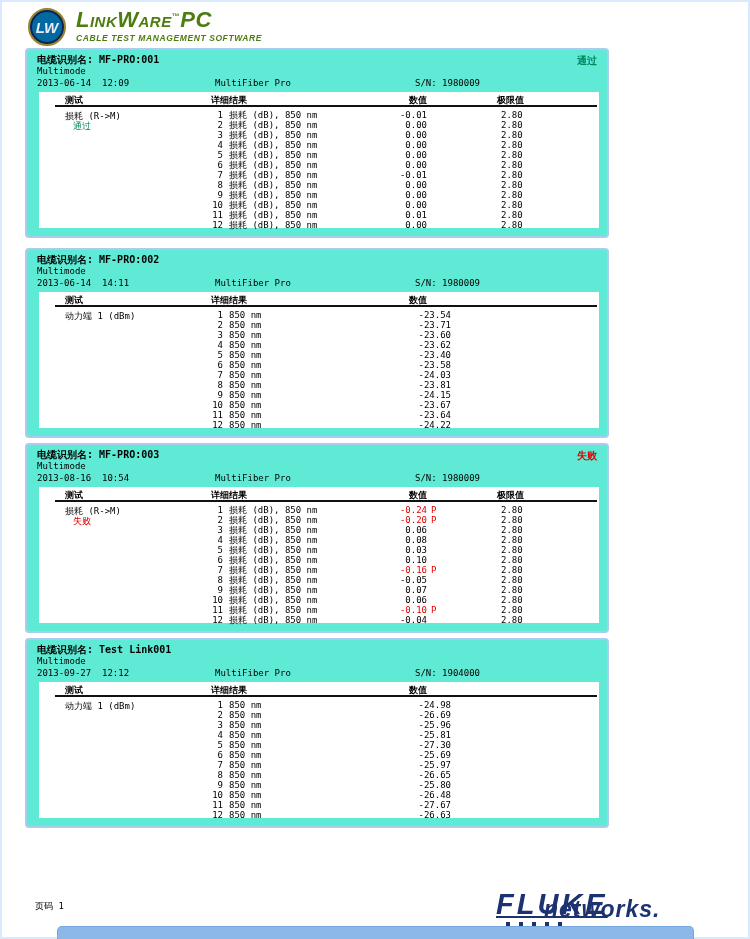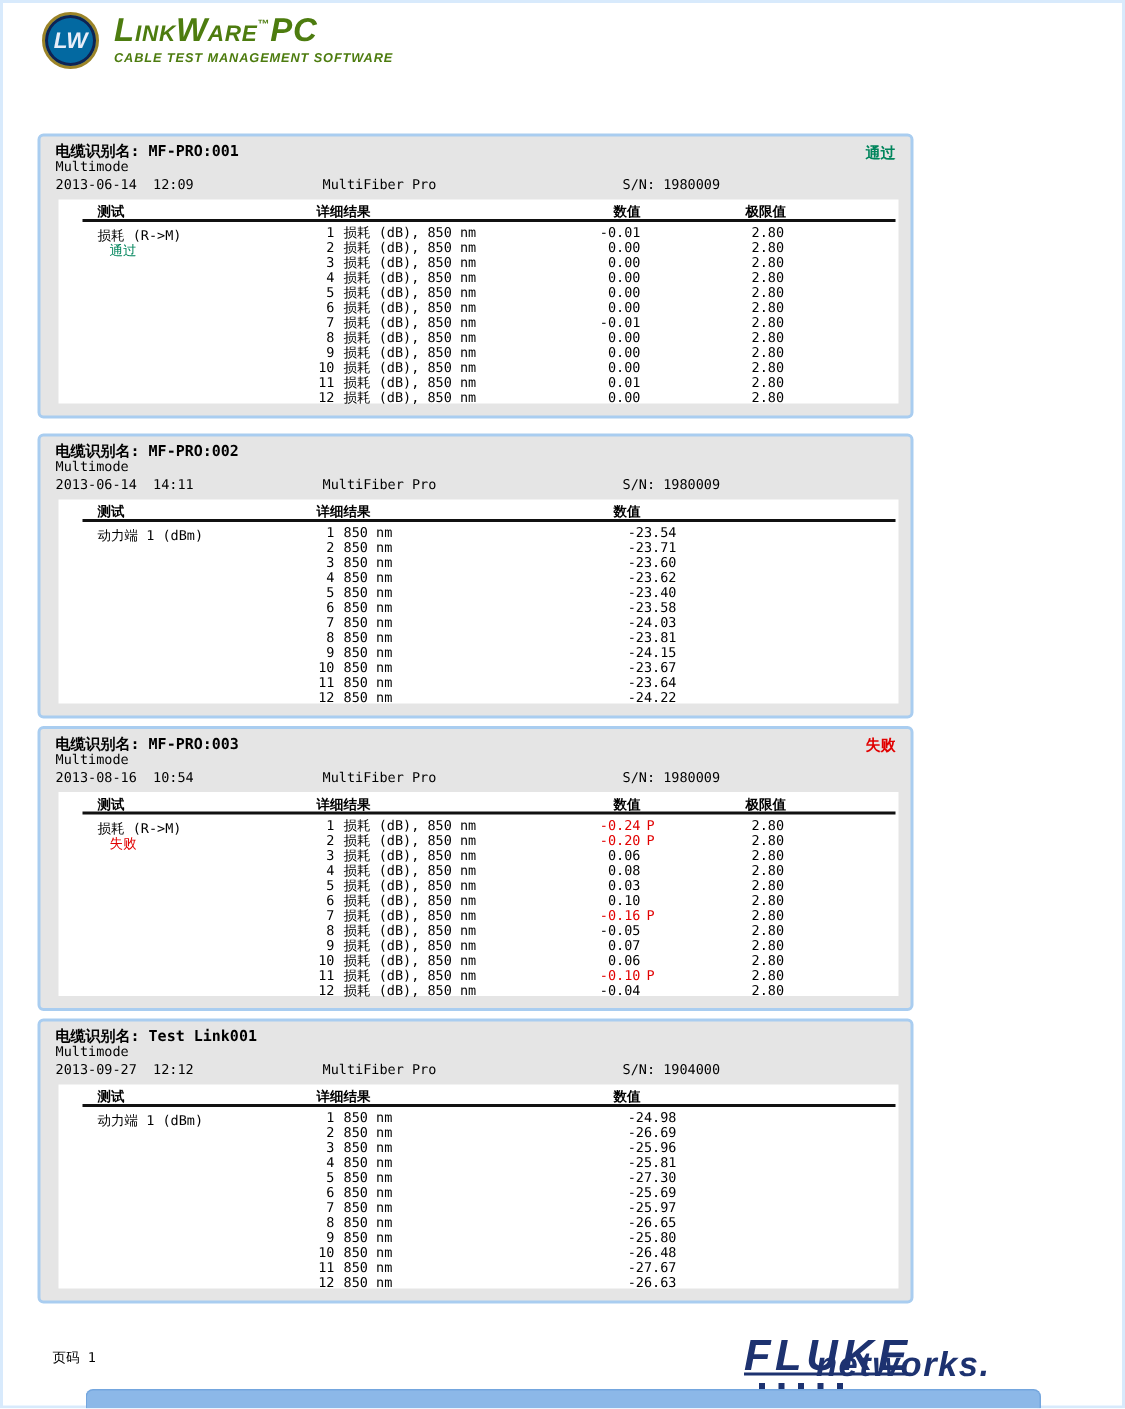--- a/index.html
+++ b/index.html
@@ -23,21 +23,21 @@
     display:flex; align-items:center; justify-content:center;
   }
   .lw-words { position:absolute; left:48px; top:1px; color:#4d7c0f; }
   .lw-title { font:italic bold 22px "Liberation Sans",sans-serif; font-variant:small-caps; letter-spacing:0.5px; line-height:24px; }
   .lw-tm { font:bold 8px "Liberation Sans",sans-serif; vertical-align:super; font-style:normal; }
   .lw-sub { font:italic bold 8.5px "Liberation Sans",sans-serif; letter-spacing:0.6px; margin-top:1px; }
 
   
   .report-box {
     position:absolute; left:25px; width:584px; height:190px;
-    background:#e5e5e5; border:2px solid #a9cdf0; border-radius:4px;margin-top:41px;
+    background:#5eead4; border:2px solid #a9cdf0; border-radius:4px;
   }
   .sec-title { position:absolute; left:10px; top:3px; font-size:10px; font-weight:bold; white-space:pre; }
   .sec-status { position:absolute; right:10px; top:4px; font-size:10px; font-weight:bold; }
   .sec-mode  { position:absolute; left:10px; top:16px; font-size:9px; }
   .sec-meta  { position:absolute; left:0; top:28px; width:100%; font-size:9px; }
   .m-date   { position:absolute; left:10px; white-space:pre; }
   .m-tester { position:absolute; left:188px; }
   .m-serial { position:absolute; left:388px; }
 
   .sec-table {

